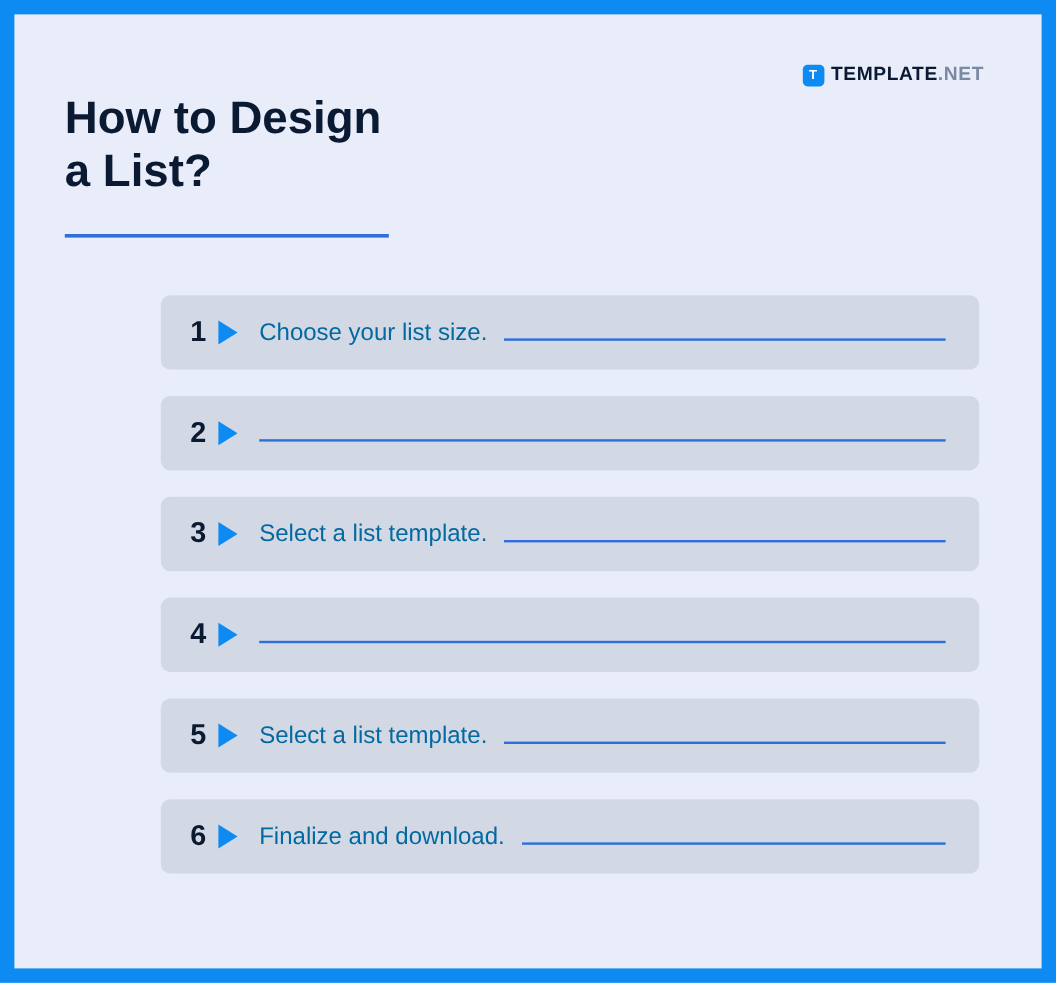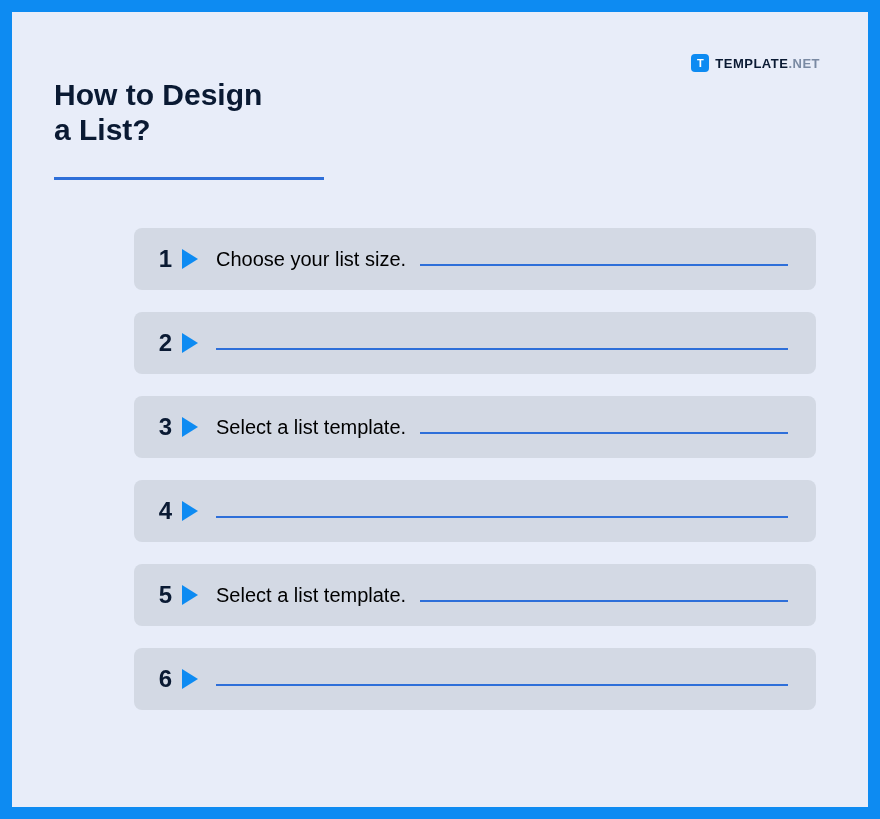--- a/index.html
+++ b/index.html
@@ -31,28 +31,28 @@
     background: #0d8bf2;
     border-radius: 4px;
     display: flex;
     align-items: center;
     justify-content: center;
     color: #fff;
     font-size: 11px;
     font-weight: 700;
   }
   .brand-text {
-    font-size: 13px;
+    font-size: 16px;
     font-weight: 800;
     letter-spacing: 0.5px;
     color: #0a1a33;
   }
   .brand-text .suffix { color: #7a8aa3; font-weight: 700; }
   .title {
-    font-size: 30px;
+    font-size: 38px;
     font-weight: 800;
     line-height: 1.15;
     color: #0a1a33;
     margin-top: 18px;
   }
   .title-underline {
     width: 270px;
     height: 3px;
     background: #2e6fd9;
     margin-top: 30px;
@@ -84,21 +84,21 @@
   .play {
     width: 0; height: 0;
     border-top: 10px solid transparent;
     border-bottom: 10px solid transparent;
     border-left: 16px solid #0d8bf2;
     margin-left: -4px;
     margin-right: 4px;
   }
   .step-text {
     font-size: 20px;
-    color: #000000;
+    color: #0369a1;
     white-space: nowrap;
   }
   .step-line {
     flex: 1;
     height: 2px;
     background: #2e6fd9;
     margin-top: 12px;
   }
 </style>
 </head>
@@ -150,18 +150,19 @@
     <div class="step">
       <span class="step-num">5</span>
       <span class="play"></span>
       <span class="step-text">Select a list template.</span>
       <span class="step-line"></span>
     </div>
 
     <div class="step">
       <span class="step-num">6</span>
       <span class="play"></span>
+      <span class="step-text">Finalize and download.</span>
       <span class="step-line"></span>
     </div>
 
   </div>
 
 </div>
 
 </body></html>

